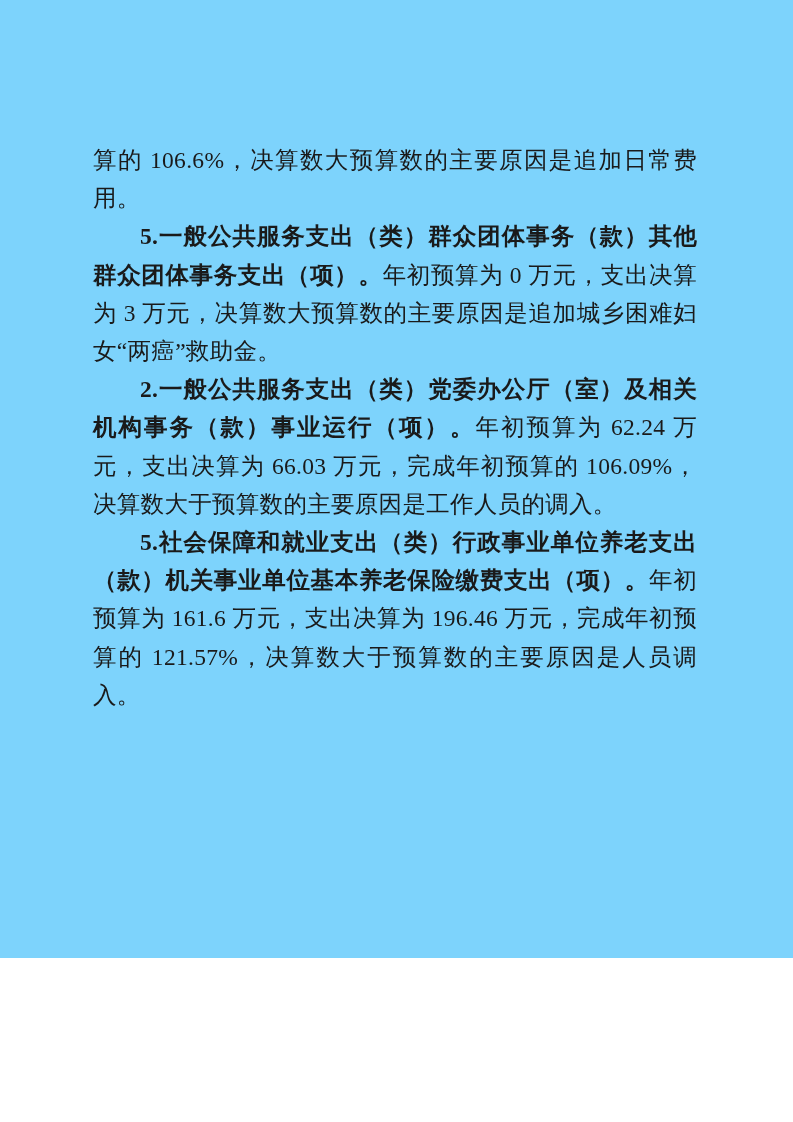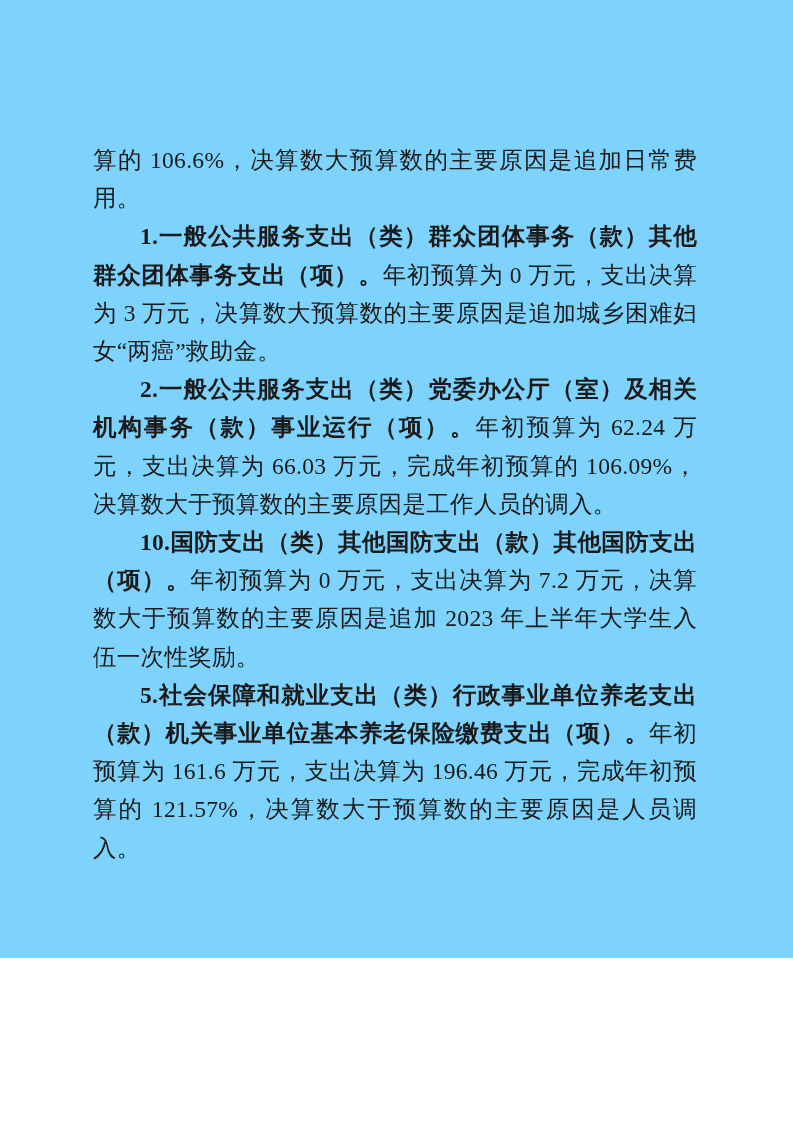--- a/index.html
+++ b/index.html
@@ -53,25 +53,24 @@
   }
 </style>
 </head>
 <body>
 
 <div class="page">
   <div class="text-block">
 
     <p class="para no-indent"><span class="run-regular">算的 106.6%，决算数大预算数的主要原因是追加日常费用。</span></p>
 
-    <p class="para"><span class="run-bold">1.一般公共服务支出（类）群众团体事务（款）其他群众团体事务支出（项）。</span><span class="run-regular">年初预算为 0 万元，支出决算为 3 万元，决算数大预算数的主要原因是追加城乡困难妇女“两癌”救助金。</span></p>
+    <p class="para"><span class="run-bold">5.一般公共服务支出（类）群众团体事务（款）其他群众团体事务支出（项）。</span><span class="run-regular">年初预算为 0 万元，支出决算为 3 万元，决算数大预算数的主要原因是追加城乡困难妇女“两癌”救助金。</span></p>
 
     <p class="para"><span class="run-bold">2.一般公共服务支出（类）党委办公厅（室）及相关机构事务（款）事业运行（项）。</span><span class="run-regular">年初预算为 62.24 万元，支出决算为 66.03 万元，完成年初预算的 106.09%，决算数大于预算数的主要原因是工作人员的调入。</span></p>
 
-    <p class="para"><span class="run-bold">10.国防支出（类）其他国防支出（款）其他国防支出（项）。</span><span class="run-regular">年初预算为 0 万元，支出决算为 7.2 万元，决算数大于预算数的主要原因是追加 2023 年上半年大学生入伍一次性奖励。</span></p>
 
 
 
     <p class="para"><span class="run-bold">5.社会保障和就业支出（类）行政事业单位养老支出（款）机关事业单位基本养老保险缴费支出（项）。</span><span class="run-regular">年初预算为 161.6 万元，支出决算为 196.46 万元，完成年初预算的 121.57%，决算数大于预算数的主要原因是人员调入。</span></p>
 
   </div>
 
   <div class="page-number">-22-</div>
 </div>
 

